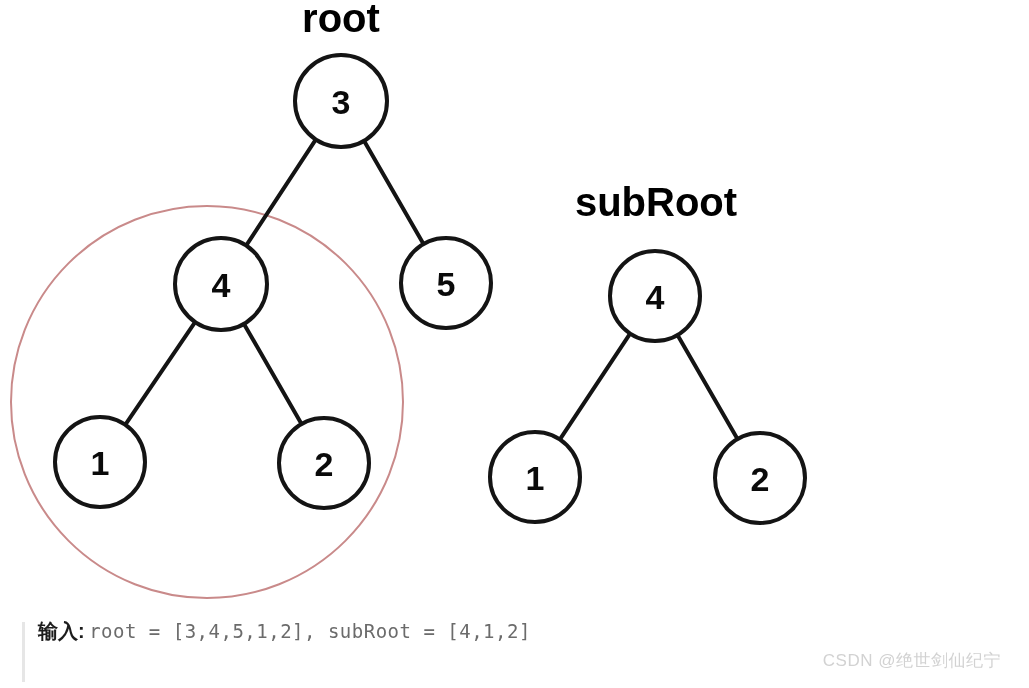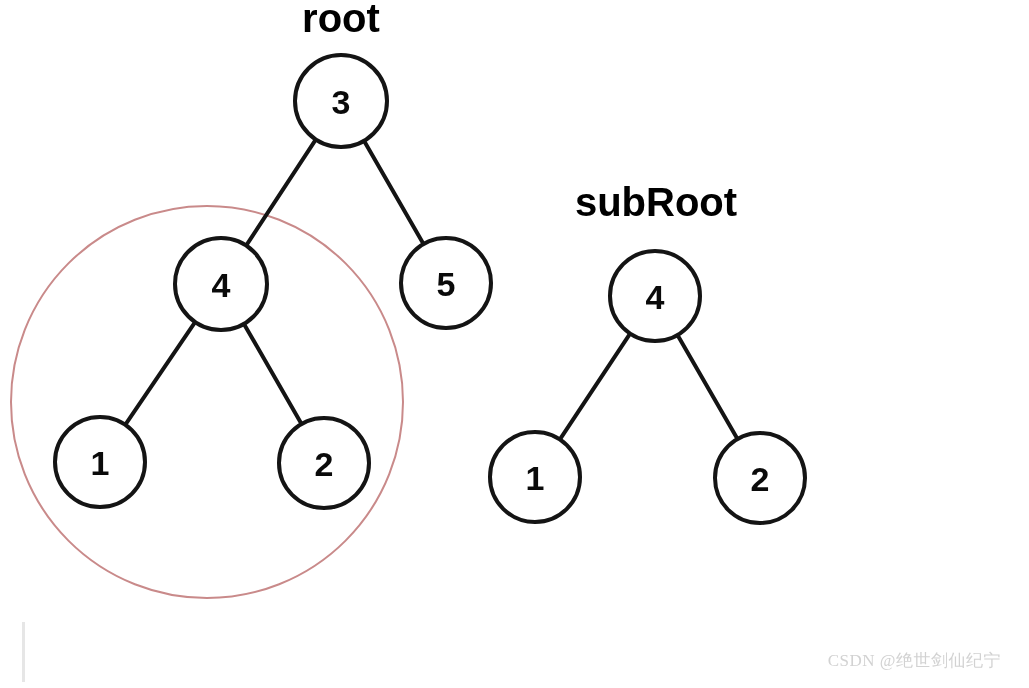--- a/index.html
+++ b/index.html
@@ -90,21 +90,21 @@
   .cap-val {
     font-family: "DejaVu Sans Mono", monospace;
     font-size: 19px;
     color: #6b6b6b;
     letter-spacing: 0.5px;
   }
   #watermark {
     position: absolute;
     right: 28px;
     bottom: 16px;
-    font-family: Liberation Serif, serif;
+    font-family: Liberation Sans, sans-serif;
     font-size: 17px;
     color: #d2d2d2;
     white-space: nowrap;
     letter-spacing: 0.5px;
   }
 </style>
 </head>
 <body>
 
 <div id="figure">
@@ -137,16 +137,20 @@
         <circle cx="760" cy="478" r="45" class="node-circle"></circle>
         <text x="760" y="479" class="node-text">2</text>
         <text x="656" y="216" class="tree-label" text-anchor="middle">subRoot</text>
       </g>
     </svg>
 </div>
 
 <div id="caption">
   <div id="caption-bar"></div>
   <div id="caption-lines">
+    <span class="cap-line">
+      <span class="cap-key">输入:</span>
+      <span class="cap-val">root = [3,4,5,1,2], subRoot = [4,1,2]</span>
+    </span>
   </div>
 </div>
 
 <div id="watermark">CSDN @绝世剑仙纪宁</div>
 
 </body></html>

